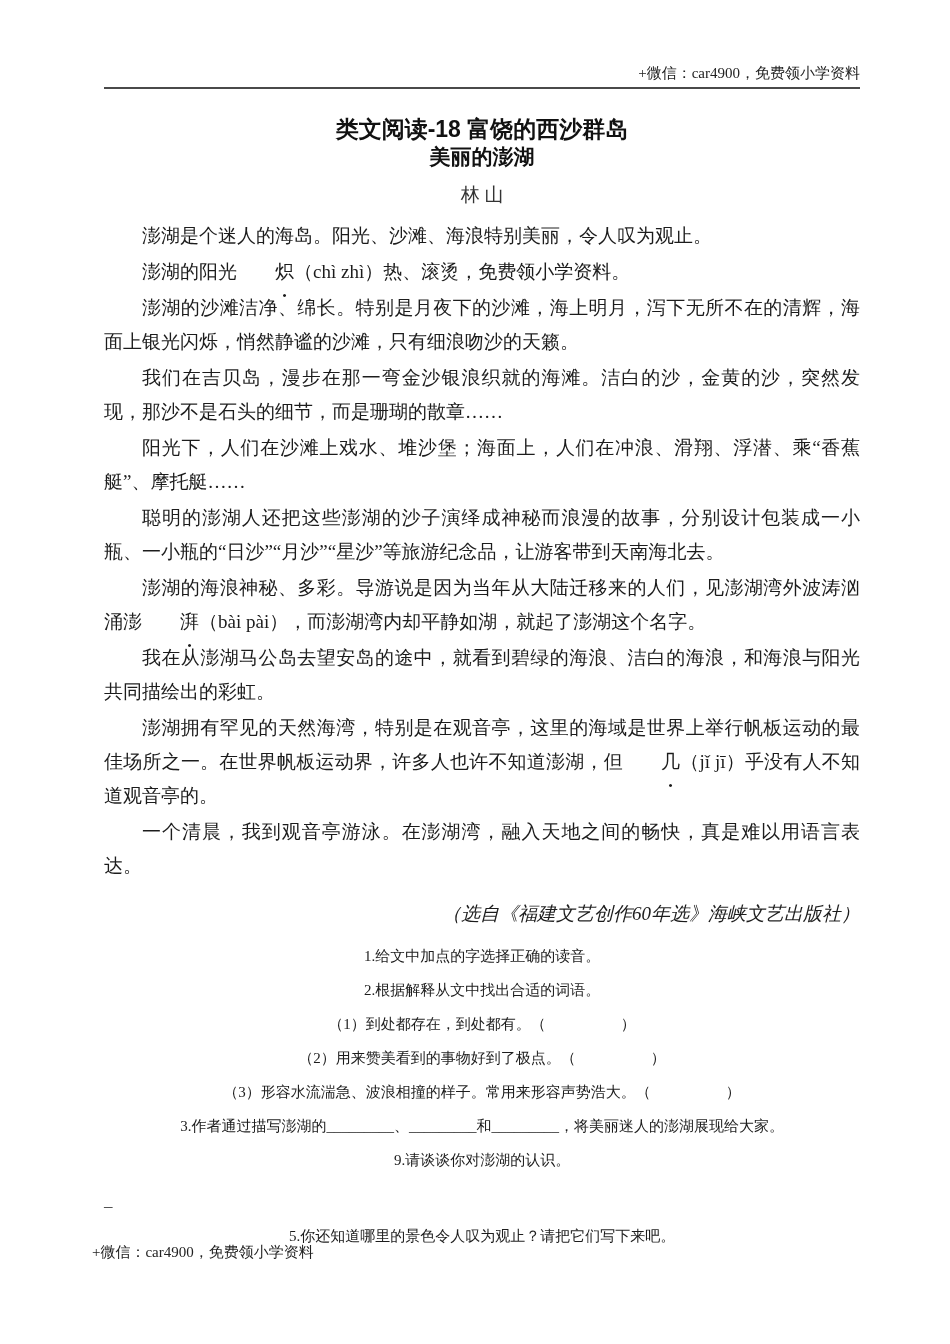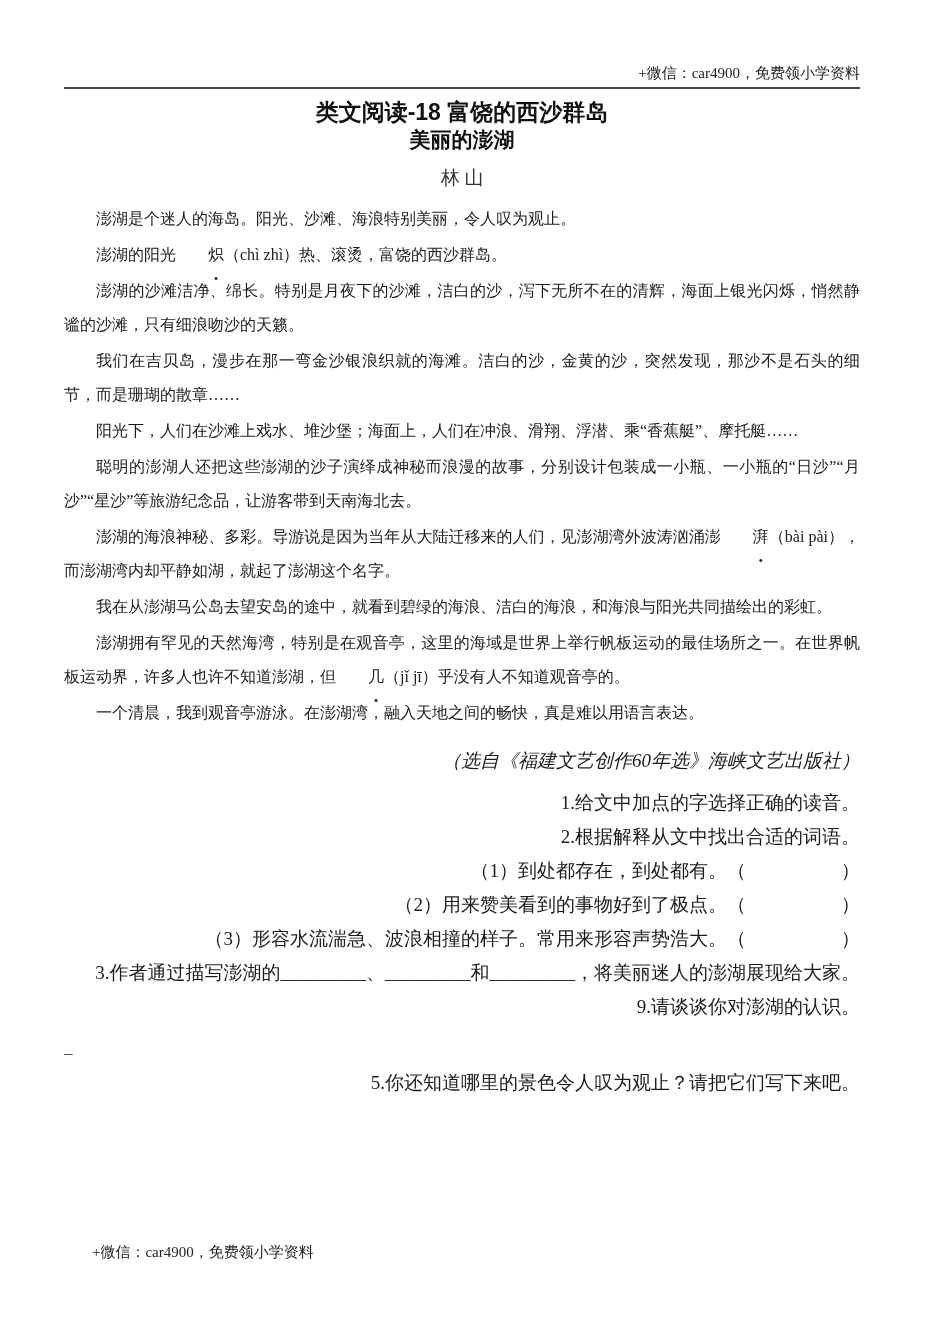--- a/index.html
+++ b/index.html
@@ -4,66 +4,66 @@
 <style>
   * { margin:0; padding:0; box-sizing:border-box; }
   html,body { background:#ffffff; }
   body {
     width:950px; height:1344px;
     font-family:"Liberation Serif","DejaVu Serif",serif;
     color:#1c1c1c;
     overflow:hidden;
     position:relative;
   }
-  .page { width:950px; height:1344px; padding:62px 90px 0 64px; position:relative; }
+  .page { width:950px; height:1344px; padding:62px 90px 0 104px; position:relative; }
 
   .header-note {
     font-size:15px; line-height:22px; height:22px;
     text-align:right; color:#222;
     font-family:"Liberation Serif","DejaVu Serif",serif;
   }
   .rule { border:none; border-top:2px solid #4a4a4a; margin-top:3px; }
 
   .lesson-title {
-    margin-top:9px; text-align:center;
+    margin-top:26px; text-align:center;
     font-family:"Liberation Sans","DejaVu Sans",sans-serif;
     font-weight:700; font-size:23px; line-height:28px; color:#111;
   }
   .essay-title {
     text-align:center;
     font-family:"Liberation Sans","DejaVu Sans",sans-serif;
     font-weight:700; font-size:21px; line-height:27px; color:#111;
   }
   .author {
     margin-top:12px; text-align:center;
     font-size:19px; line-height:26px; color:#333;
   }
 
   .essay-body { margin-top:11px; }
   .essay-body p {
-    font-size:16px; line-height:34px;
+    font-size:19px; line-height:34px;
     text-indent:2em; text-align:justify;
     margin:0 0 2px 0;
   }
 
   .dot-char { position:relative; display:inline-block; }
   .dot-char::after {
     content:"•";
     position:absolute; left:50%; transform:translateX(-50%);
     bottom:-13px; font-size:13px; line-height:13px; color:#1c1c1c;
   }
 
   .source-line {
     font-size:19px; line-height:34px; margin-top:14px;
     text-align:right;
     font-style:italic;
   }
 
   .questions { margin-top:8px; }
-  .q-line { font-size:19px; line-height:34px; text-align:right; }
+  .q-line { font-size:15px; line-height:34px; text-align:center; }
   .answer-dash { font-size:17px; line-height:26px; margin-top:16px; color:#333; }
 
   .footer-note {
     position:absolute; left:92px; top:1241px;
     font-size:15px; line-height:22px; color:#222;
   }
 </style>
 </head>
 <body>
 
@@ -71,22 +71,22 @@
 
   <div class="header-note">+微信：car4900，免费领小学资料</div>
   <hr class="rule">
 
   <div class="lesson-title">类文阅读-18 富饶的西沙群岛</div>
   <div class="essay-title">美丽的澎湖</div>
   <div class="author">林 山</div>
 
   <div class="essay-body">
       <p><span>澎湖是个迷人的海岛。阳光、沙滩、海浪特别美丽，令人叹为观止。</span></p>
-      <p><span>澎湖的阳光</span><span class="dot-char">炽</span><span>（chì zhì）热、滚烫，富饶的西沙群岛。</span></p>
-      <p><span>澎湖的沙滩洁净、绵长。特别是月夜下的沙滩，洁白的沙，泻下无所不在的清辉，海面上银光闪烁，悄然静谧的沙滩，只有细浪吻沙的天籁。</span></p>
+      <p><span>澎湖的阳光</span><span class="dot-char">炽</span><span>（chì zhì）热、滚烫，免费领小学资料。</span></p>
+      <p><span>澎湖的沙滩洁净、绵长。特别是月夜下的沙滩，海上明月，泻下无所不在的清辉，海面上银光闪烁，悄然静谧的沙滩，只有细浪吻沙的天籁。</span></p>
       <p><span>我们在吉贝岛，漫步在那一弯金沙银浪织就的海滩。洁白的沙，金黄的沙，突然发现，那沙不是石头的细节，而是珊瑚的散章……</span></p>
       <p><span>阳光下，人们在沙滩上戏水、堆沙堡；海面上，人们在冲浪、滑翔、浮潜、乘“香蕉艇”、摩托艇……</span></p>
       <p><span>聪明的澎湖人还把这些澎湖的沙子演绎成神秘而浪漫的故事，分别设计包装成一小瓶、一小瓶的“日沙”“月沙”“星沙”等旅游纪念品，让游客带到天南海北去。</span></p>
       <p><span>澎湖的海浪神秘、多彩。导游说是因为当年从大陆迁移来的人们，见澎湖湾外波涛汹涌澎</span><span class="dot-char">湃</span><span>（bài pài），而澎湖湾内却平静如湖，就起了澎湖这个名字。</span></p>
       <p><span>我在从澎湖马公岛去望安岛的途中，就看到碧绿的海浪、洁白的海浪，和海浪与阳光共同描绘出的彩虹。</span></p>
       <p><span>澎湖拥有罕见的天然海湾，特别是在观音亭，这里的海域是世界上举行帆板运动的最佳场所之一。在世界帆板运动界，许多人也许不知道澎湖，但</span><span class="dot-char">几</span><span>（jǐ jī）乎没有人不知道观音亭的。</span></p>
       <p><span>一个清晨，我到观音亭游泳。在澎湖湾，融入天地之间的畅快，真是难以用语言表达。</span></p>
     </div>
 
   <div class="source-line">（选自《福建文艺创作60年选》海峡文艺出版社）</div>

